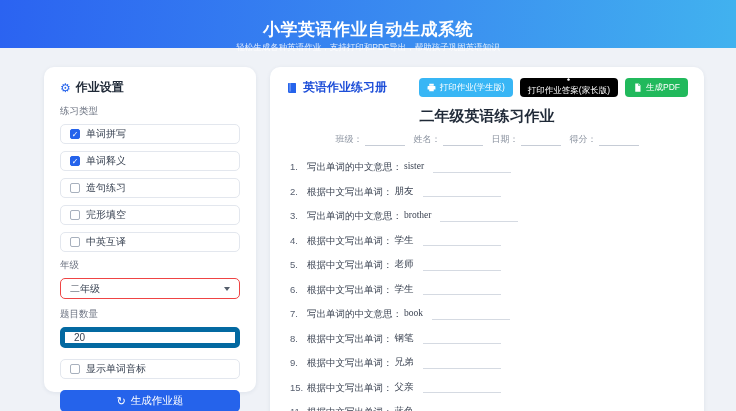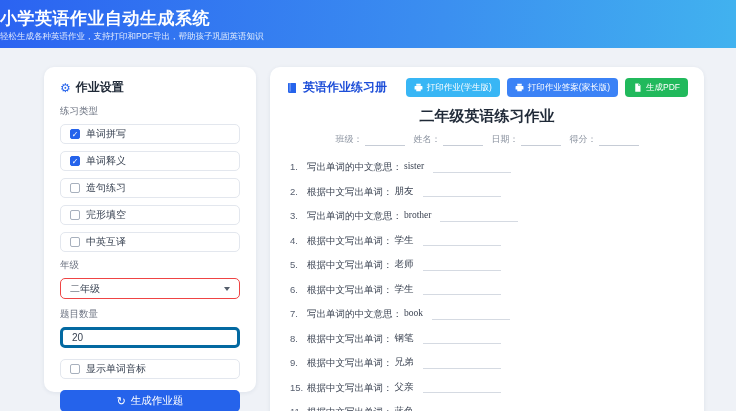--- a/index.html
+++ b/index.html
@@ -1,54 +1,54 @@
 <!DOCTYPE html>
 <html><head>
 <meta charset="utf-8">
 <style>
   * { margin:0; padding:0; box-sizing:border-box; }
   html,body { width:736px; height:411px; overflow:hidden; }
   body { font-family:"Liberation Sans","DejaVu Sans",sans-serif; background:#eff2f7; }
   .page { position:relative; width:736px; height:411px; }
 
   
-  .app-header { height:48px; background:linear-gradient(95deg,#2b63f1 0%,#3b8ff0 60%,#41b2ef 100%); padding-top:9px; }
+  .app-header { height:48px; background:linear-gradient(95deg,#2b63f1 0%,#3b8ff0 60%,#41b2ef 100%); text-align:center; padding-top:20px; }
   .app-title { color:#fff; font-size:17px; font-weight:bold; line-height:20px; letter-spacing:.5px; }
   .app-subtitle { color:rgba(255,255,255,.85); font-size:8.5px; line-height:12px; margin-top:1px; }
 
   
   .card { position:absolute; background:#fff; border-radius:10px; box-shadow:0 1px 4px rgba(30,50,90,.08); }
   .card.settings { left:44px; top:67px; width:212px; height:325px; padding:12px 16px; }
   .card.worksheet { left:270px; top:67px; width:434px; height:400px; padding:11px 16px; }
 
   .panel-title { display:flex; align-items:center; gap:5px; font-size:12px; font-weight:bold; color:#1f2937; }
   .gear { color:#2563eb; font-size:12px; line-height:12px; }
 
   .field-label { font-size:9.5px; color:#6b7280; margin:9px 0 6px; }
 
   .opt-row { height:20px; border:1px solid #e3e7ee; border-radius:5px; display:flex; align-items:center; gap:6px; padding:0 9px; margin-bottom:7px; font-size:10px; color:#374151; background:#fff; cursor:pointer; }
   .cb { width:10px; height:10px; border:1px solid #a7b0bd; border-radius:2px; flex:0 0 auto; font-size:8px; line-height:9px; text-align:center; color:#fff; }
   .cb.checked { background:#2563eb; border-color:#2563eb; }
 
   .select-box { height:21px; border:1px solid #ef4444; border-radius:5px; display:flex; align-items:center; justify-content:space-between; padding:0 9px; font-size:10px; color:#374151; cursor:pointer; }
   .caret { width:0; height:0; border-left:3.5px solid transparent; border-right:3.5px solid transparent; border-top:4px solid #555e6b; }
 
-  .text-input { width:100%; height:21px; border:3px solid #0369a1; border-radius:5px; padding:0 9px; font-size:10px; color:#374151; font-family:inherit; }
+  .text-input { width:100%; height:21px; border:5px solid #0369a1; border-radius:5px; padding:0 9px; font-size:10px; color:#374151; font-family:inherit; }
   .opt-row.standalone { margin-top:11px; margin-bottom:0; }
 
   .btn-generate { width:100%; height:22px; margin-top:11px; background:#2563eb; color:#fff; border:none; border-radius:5px; font-size:10.5px; font-family:inherit; display:flex; align-items:center; justify-content:center; gap:5px; cursor:pointer; }
   .refresh { font-size:11px; line-height:11px; }
 
   
   .ws-head { display:flex; align-items:center; justify-content:space-between; }
   .ws-head-title { display:flex; align-items:center; gap:5px; font-size:12px; font-weight:bold; color:#1d4ed8; }
   .ws-buttons { display:flex; gap:7px; }
   .btn-pill { border:none; border-radius:4px; color:#fff; font-size:8.5px; font-family:inherit; height:19px; padding:0 8px; display:flex; align-items:center; gap:4px; cursor:pointer; }
   .btn-student { background:#38b6f5; }
-  .btn-parent  { background:#3b82f6; }
+  .btn-parent  { background:#000000;flex-direction:column; }
   .btn-pdf     { background:#21b95c; }
   .btn-pill svg { display:block; }
 
   .ws-title { text-align:center; font-size:15px; font-weight:bold; color:#1f2937; margin-top:10px; }
   .info-line { display:flex; justify-content:center; gap:9px; margin-top:7px; font-size:9px; color:#8a929f; }
   .info-field { display:flex; align-items:flex-end; }
   .info-blank { display:inline-block; width:40px; border-bottom:1px solid #c6ccd6; height:10px; margin-left:2px; }
 
   .question-list { margin-top:15px; padding-left:4px; }
   .q-row { display:flex; align-items:flex-end; font-size:9.5px; margin-bottom:13px; line-height:11.5px; }

